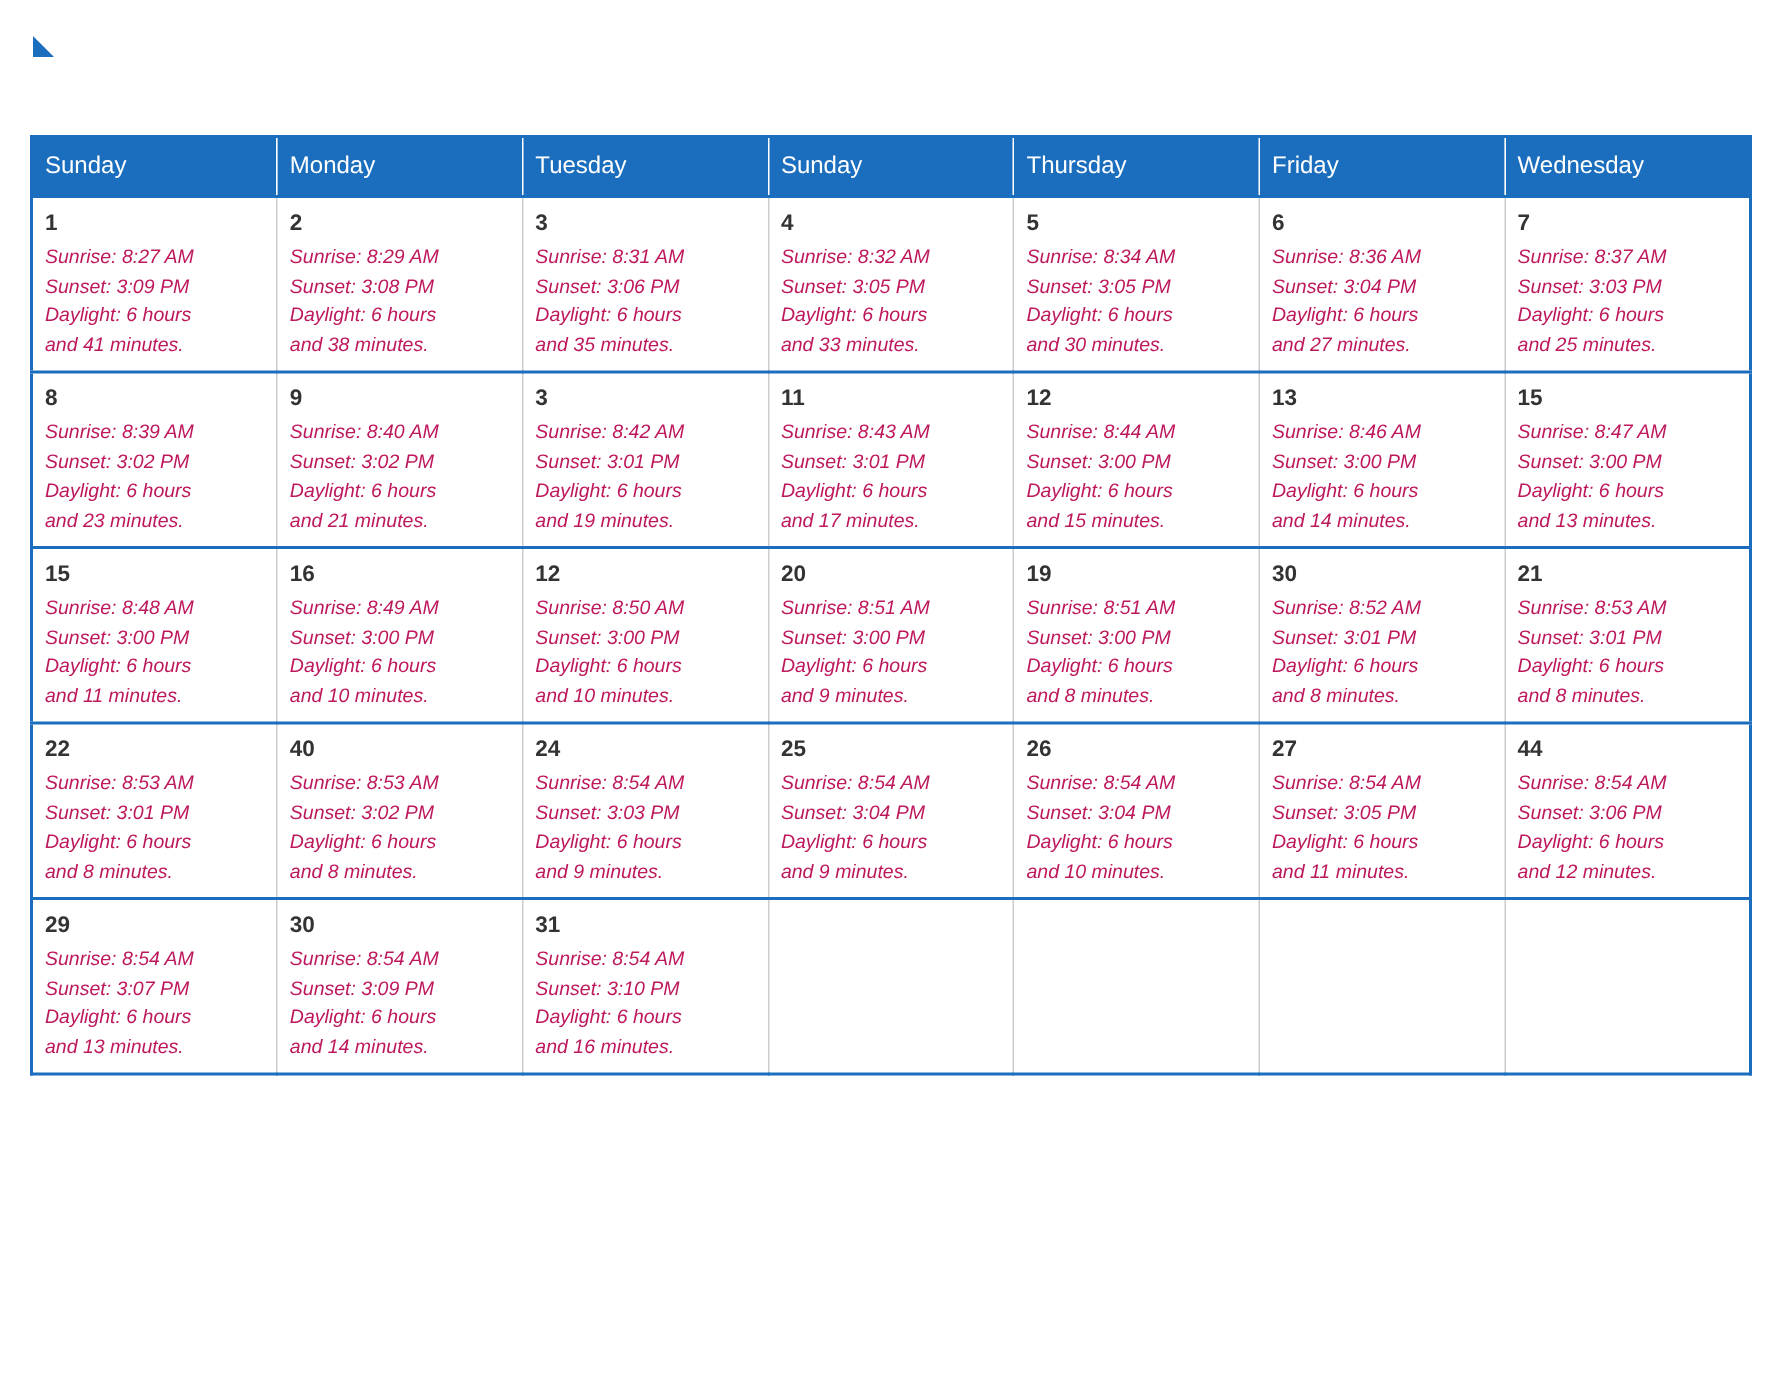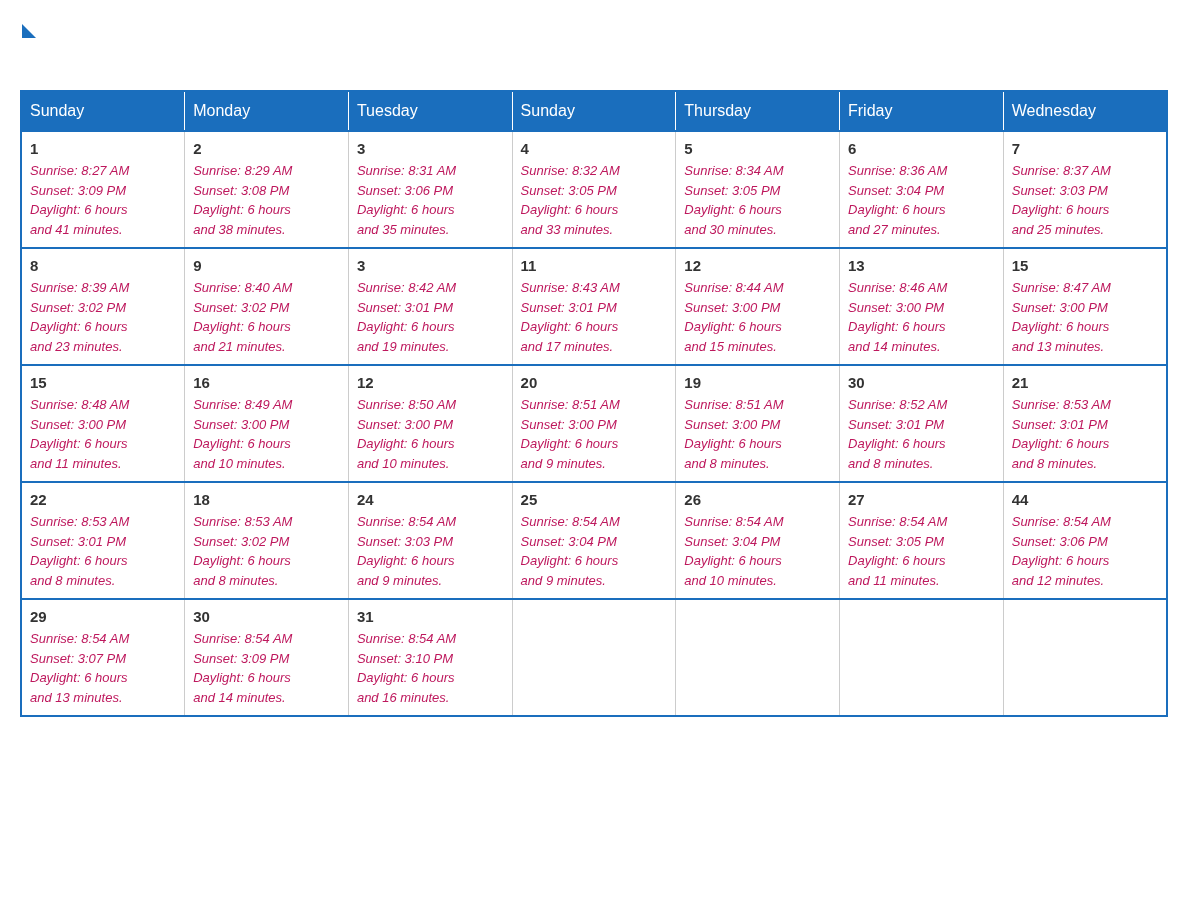--- a/index.html
+++ b/index.html
@@ -224,21 +224,21 @@
           <span class="day-number">21</span>
         <div class="day-info">Sunrise: 8:53 AM<br>Sunset: 3:01 PM<br>Daylight: 6 hours<br>and 8 minutes.</div>
         </td>
       </tr>
       <tr>
         <td>
           <span class="day-number">22</span>
         <div class="day-info">Sunrise: 8:53 AM<br>Sunset: 3:01 PM<br>Daylight: 6 hours<br>and 8 minutes.</div>
         </td>
         <td>
-          <span class="day-number">18</span>
+          <span class="day-number">40</span>
         <div class="day-info">Sunrise: 8:53 AM<br>Sunset: 3:02 PM<br>Daylight: 6 hours<br>and 8 minutes.</div>
         </td>
         <td>
           <span class="day-number">24</span>
         <div class="day-info">Sunrise: 8:54 AM<br>Sunset: 3:03 PM<br>Daylight: 6 hours<br>and 9 minutes.</div>
         </td>
         <td>
           <span class="day-number">25</span>
         <div class="day-info">Sunrise: 8:54 AM<br>Sunset: 3:04 PM<br>Daylight: 6 hours<br>and 9 minutes.</div>
         </td>

